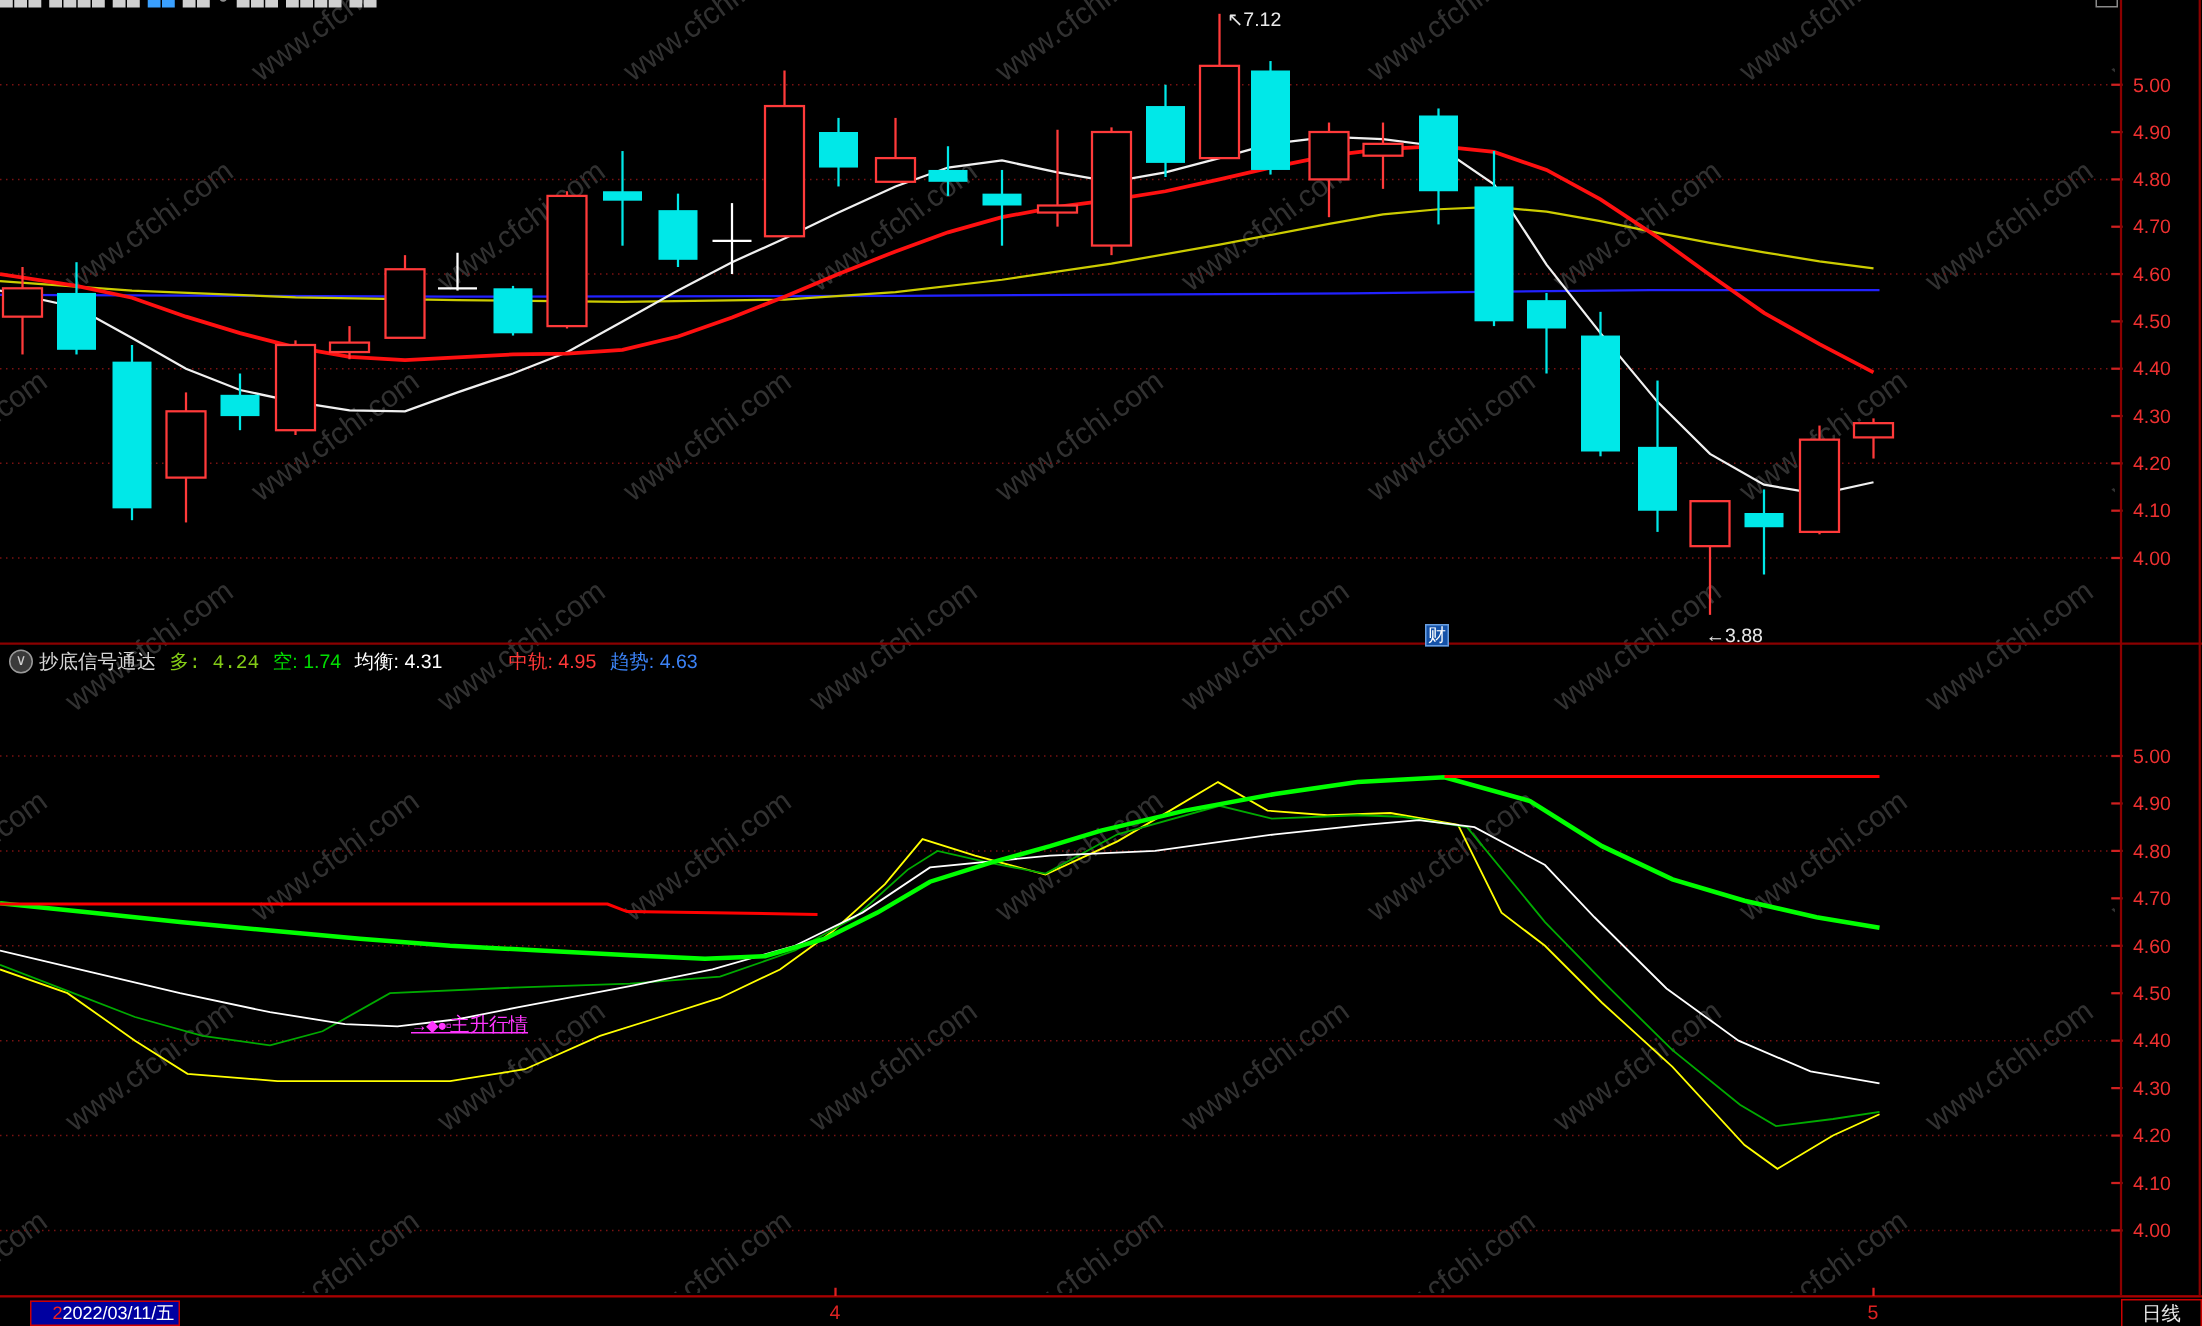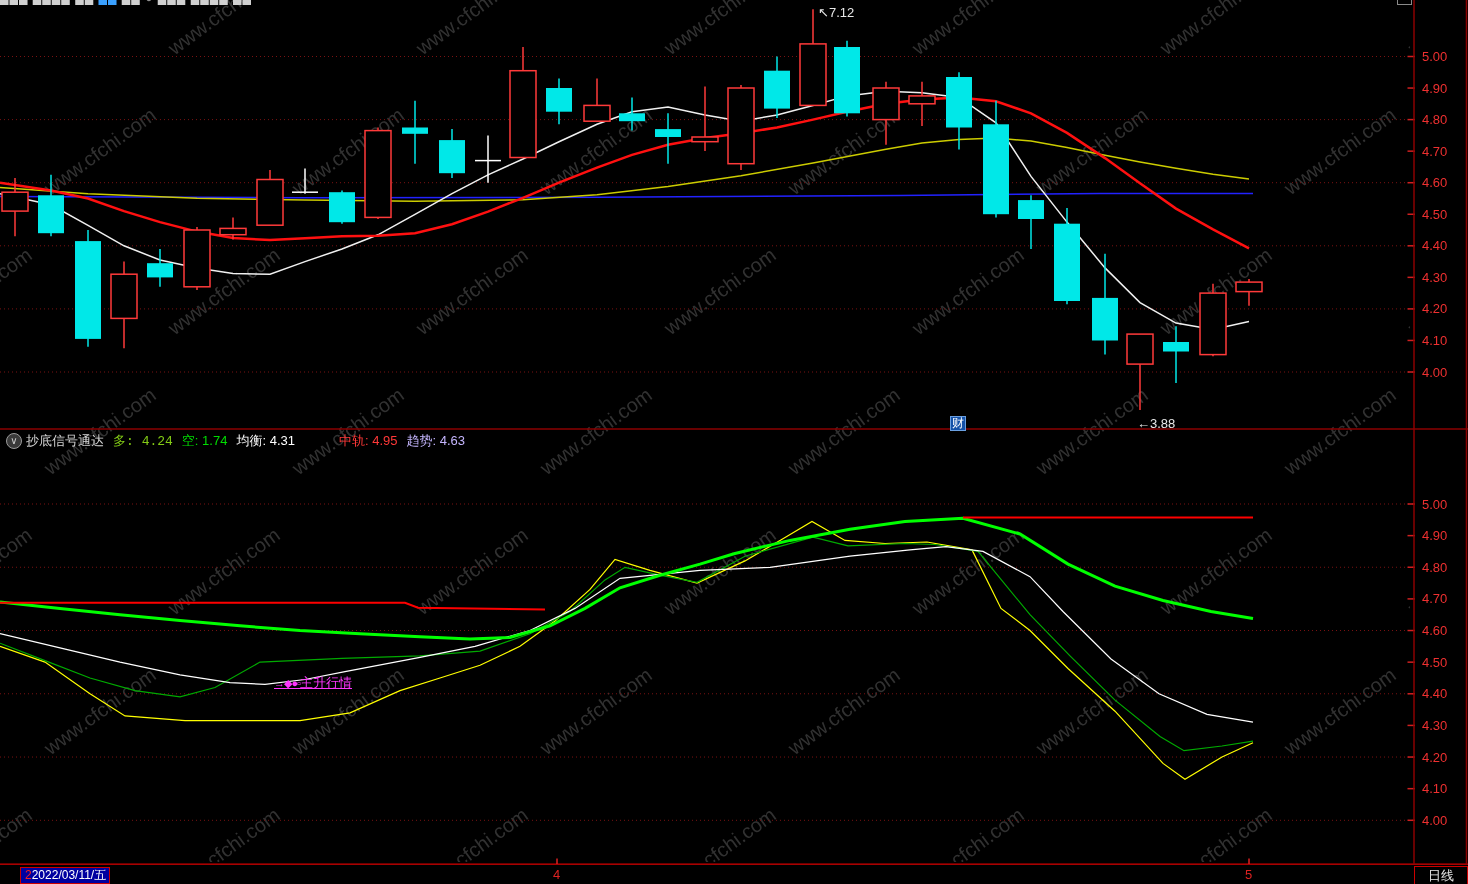--- a/index.html
+++ b/index.html
@@ -18,21 +18,21 @@
   #indhdr .pair{margin-left:9px;}
   #indhdr .pair.gap{margin-left:44px;}
   .ann{position:absolute;z-index:5;font-size:13px;color:#e8e8e8;white-space:nowrap;}
   #badge-cai{position:absolute;z-index:5;background:#1552a8;border:1px solid #6a9fe0;color:#fff;
        font-size:12px;line-height:13px;padding:0 1px;}
   #ann-bull{color:#ff35ff;}
   #ann-bull .pfx{font-size:11px;letter-spacing:-1px;}
   #partial-widget{position:absolute;left:1397px;top:-3px;width:13px;height:6px;border:1px solid #8a8a8a;background:#000;z-index:6;}
   #bottombar{position:absolute;left:0;top:864px;width:1468px;height:20px;background:#000;border-top:1.5px solid #a80000;z-index:5;}
   #datebox{position:absolute;left:20px;top:2px;height:15px;background:#0000a0;border:1px solid #cc0000;
-       color:#fff;font-size:12px;line-height:15px;padding:0 3px 0 4px;white-space:nowrap;}
+       color:#fff;font-size:12px;line-height:15px;padding:0 3px 0 14px;white-space:nowrap;}
   #datebox .pre2{color:#ee2222;margin-right:0px;}
   .mon{position:absolute;top:2px;color:#dd2222;font-size:13px;}
   #periodbox{position:absolute;right:0px;top:0.5px;width:52px;height:17px;border:1px solid #cc0000;
        color:#e8e8e8;font-size:13px;line-height:17px;text-align:center;background:#000;cursor:pointer;}
 </style>
 </head>
 <body>
 
 <div id="app">
 
@@ -240,21 +240,21 @@
     <span class="circ">∨</span>
     <span class="title">抄底信号通达</span>
     <span class="pair" style="color: #84cc16; font-family: Liberation Mono, monospace;">
       <span>多:</span> <span>4.24</span></span>
     <span class="pair" style="color: rgb(0, 221, 0);">
       <span>空:</span> <span>1.74</span></span>
     <span class="pair" style="color: rgb(255, 255, 255);">
       <span>均衡:</span> <span>4.31</span></span>
     <span class="pair gap" style="color: rgb(255, 56, 56);">
       <span>中轨:</span> <span>4.95</span></span>
-    <span class="pair" style="color: #c4b5fd;">
+    <span class="pair" style="color: #3b82f6;">
       <span>趋势:</span> <span>4.63</span></span>
   </div>
 
   <div class="ann" id="ann-high" style="left: 818px; top: 5px;">
     <span>↖</span><span>7.12</span>
   </div>
   <div class="ann" id="ann-low" style="left: 1137px; top: 416px;">
     <span>←</span><span>3.88</span>
   </div>
   <div id="badge-cai" style="left: 950px; top: 416px;">财</div>

